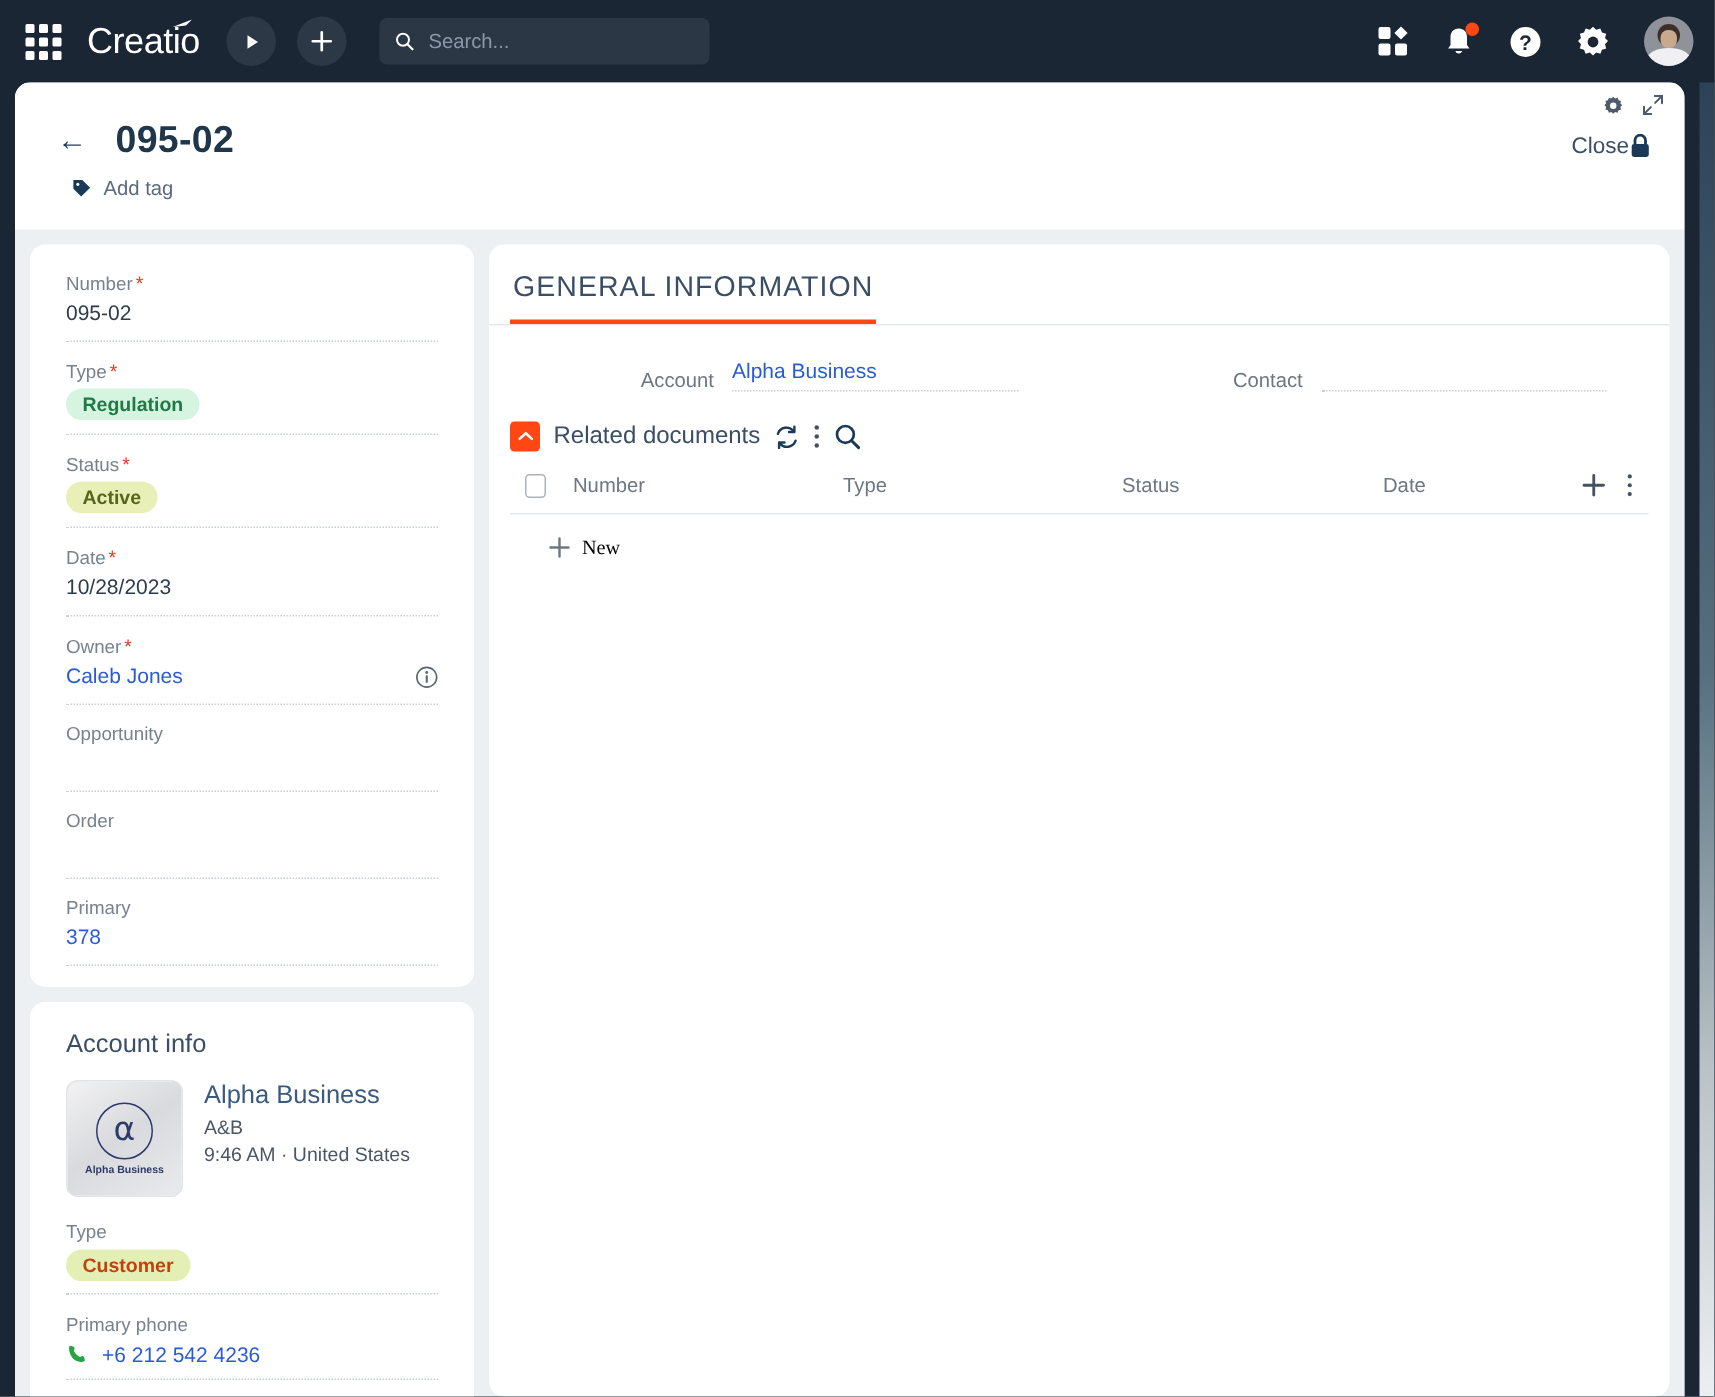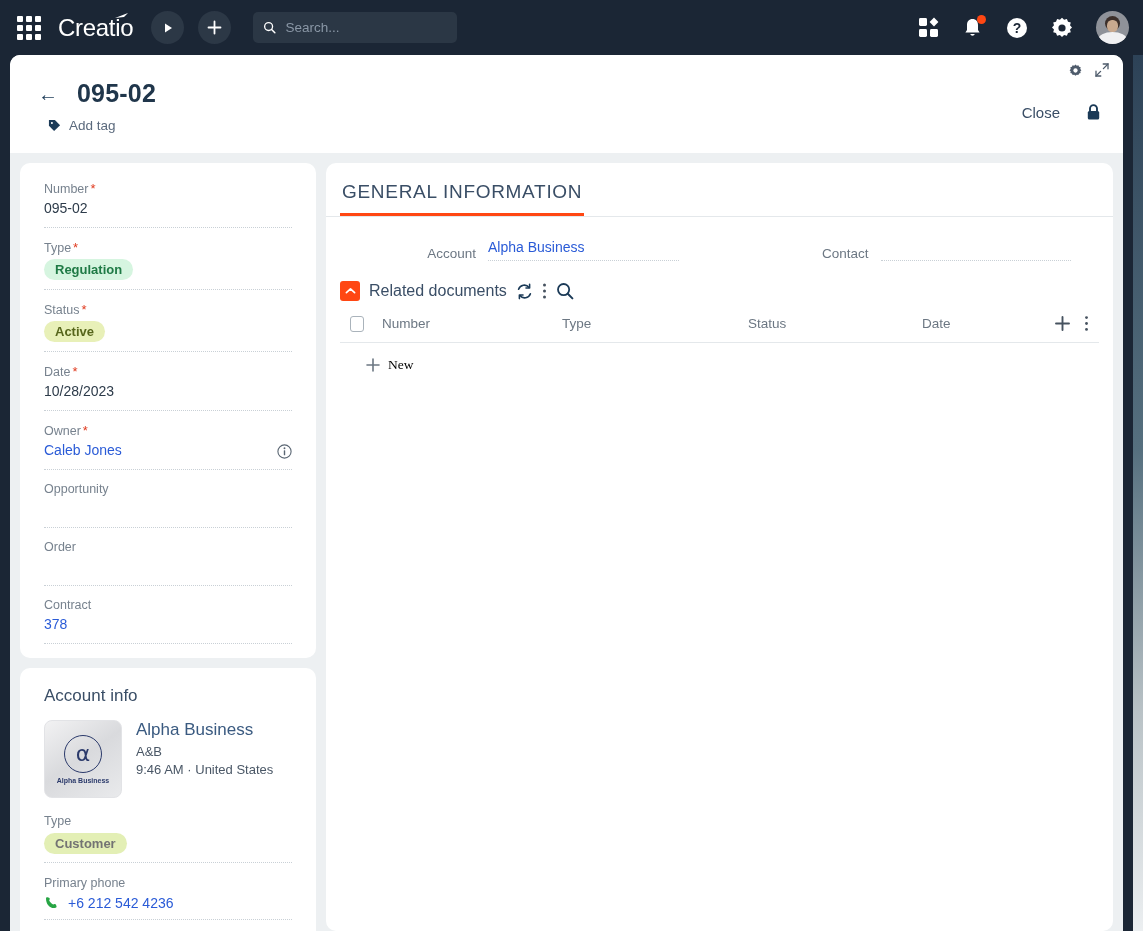--- a/index.html
+++ b/index.html
@@ -27,21 +27,21 @@
     gap: 3px; align-content: center; justify-content: center; cursor: pointer; }
   .apps-grid i { display:block; width:6px; height:6px; background:#fff; border-radius:1px; }
   .brand { margin-left: 14px; color: #fff; font-size: 24px; letter-spacing: -0.3px;
      font-family: "Liberation Sans", sans-serif; position: relative; }
   .brand .swoosh { position:absolute; right:4px; top:-1px; width:14px; height:6px; }
   .circ-btn { width: 33px; height: 33px; border-radius: 50%; background: #2c3846;
     display:flex; align-items:center; justify-content:center; cursor:pointer; }
   .play-btn { margin-left: 18px; }
   .plus-btn { margin-left: 14px; font-size: 21px; color:#fff; line-height:1; }
   .search-box {
-    margin-left: 22px; width: 204px; height: 31px; background: #2b3745;
+    margin-left: 22px; width: 220px; height: 31px; background: #2b3745;
     border-radius: 5px; display:flex; align-items:center; padding: 0 10px; cursor: text;
   }
   .search-box input {
     background: transparent; border: none; outline: none; color: #fff;
     font-size: 13.5px; margin-left: 9px; width: 100%;
     font-family: "Liberation Sans", sans-serif;
   }
   .search-box input::placeholder { color: #8a97a6; }
   .topbar-right { margin-left: auto; display: flex; align-items: center; gap: 23px; margin-right: 14px; }
   .tb-icon { cursor: pointer; position: relative; display:flex; align-items:center; }
@@ -70,21 +70,21 @@
     position:absolute; top:55px; right:0; width: 10px; height: 876px;
     background: linear-gradient(to bottom, #2d4257 0%, #56707f 45%, #b9c2c6 75%, #eceff1 100%);
   }
 
   
   .page-head { position: relative; height: 98px; background:#fff; }
   .corner-icons { position:absolute; right: 14px; top: 8px; display:flex; gap: 13px; align-items:center; }
   .head-row { display:flex; align-items:center; padding: 24px 0 0 28px; }
   .back-arrow { font-size: 20px; color:#1b3a57; cursor:pointer; line-height: 1; }
   .rec-title { margin-left: 19px; font-size: 25px; font-weight: bold; color:#20364b; letter-spacing:0.2px; }
-  .head-right { position:absolute; right: 22px; top: 49px; display:flex; align-items:center; gap: 26px; }
+  .head-right { position:absolute; right: 22px; top: 34px; display:flex; align-items:center; }
   .close-btn { font-size: 15px; color:#3a4e66; cursor:pointer; }
   .addtag-row { display:flex; align-items:center; gap: 8px; padding: 10px 0 0 38px; cursor:pointer; }
   .addtag-row span { font-size: 13.5px; color: #5b6a7d; }
   .head-links { position:absolute; right: 22px; top: 121px; display:flex; align-items:center; gap: 28px; }
   .head-link { display:flex; align-items:center; gap:8px; cursor:pointer; font-size:13.5px; color:#3a4e66; }
 
   
   .body-area {
     position:absolute; top: 98px; left: 0; right: 0; bottom: 0;
     background: #edf0f2; display:flex; padding: 10px 10px 0 10px; gap: 10px;
@@ -96,21 +96,21 @@
   .field { padding-bottom: 9px; border-bottom: 1px dotted #c9d0d6; margin-bottom: 12px; min-height: 40px; }
   .field:last-child { margin-bottom: 4px; }
   .f-label { font-size: 12.5px; color: #77828e; margin-bottom: 4px; }
   .req { color:#e03a1e; font-size: 13px; margin-left:2px; }
   .f-value { font-size: 14px; color:#2d3b4a; min-height: 18px; }
   .f-value.link { color:#2a5bd7; cursor:pointer; }
   .f-row { display:flex; align-items:center; justify-content:space-between; }
   .pill { display:inline-block; padding: 3px 11px; border-radius: 11px; font-size: 13px; font-weight:bold; }
   .pill-regulation { background:#d6f5e0; color:#1f7a45; }
   .pill-active { background:#e8f0b8; color:#56651b; }
-  .pill-customer { background:#e3efb5; color:#737373; }
+  .pill-customer { background:#e3efb5; color:#c2410c; }
 
   
   .acc-card { padding: 18px 24px 12px 24px; }
   .acc-title { font-size: 17px; color:#3a4e66; margin-bottom: 14px; }
   .acc-top { display:flex; gap: 14px; margin-bottom: 16px; }
   .acc-logo {
     width: 78px; height: 78px; border-radius: 8px; flex: none;
     background: linear-gradient(145deg,#f2f2f3 0%, #d9dadd 48%, #e9eaec 100%);
     border: 1px solid #e2e3e6;
     display:flex; flex-direction:column; align-items:center; justify-content:center;
@@ -357,21 +357,21 @@
             <div class="f-label">Opportunity</div>
             <div class="f-value"></div>
           </div>
 
           <div class="field">
             <div class="f-label">Order</div>
             <div class="f-value"></div>
           </div>
 
           <div class="field">
-            <div class="f-label">Contract</div>
+            <div class="f-label">Primary</div>
             <div class="f-value link">378</div>
           </div>
         </div>
 
         <div class="card acc-card">
           <div class="acc-title">Account info</div>
           <div class="acc-top">
             <div class="acc-logo">
               <span class="ring">α</span>
               <span class="lname">Alpha Business</span>

